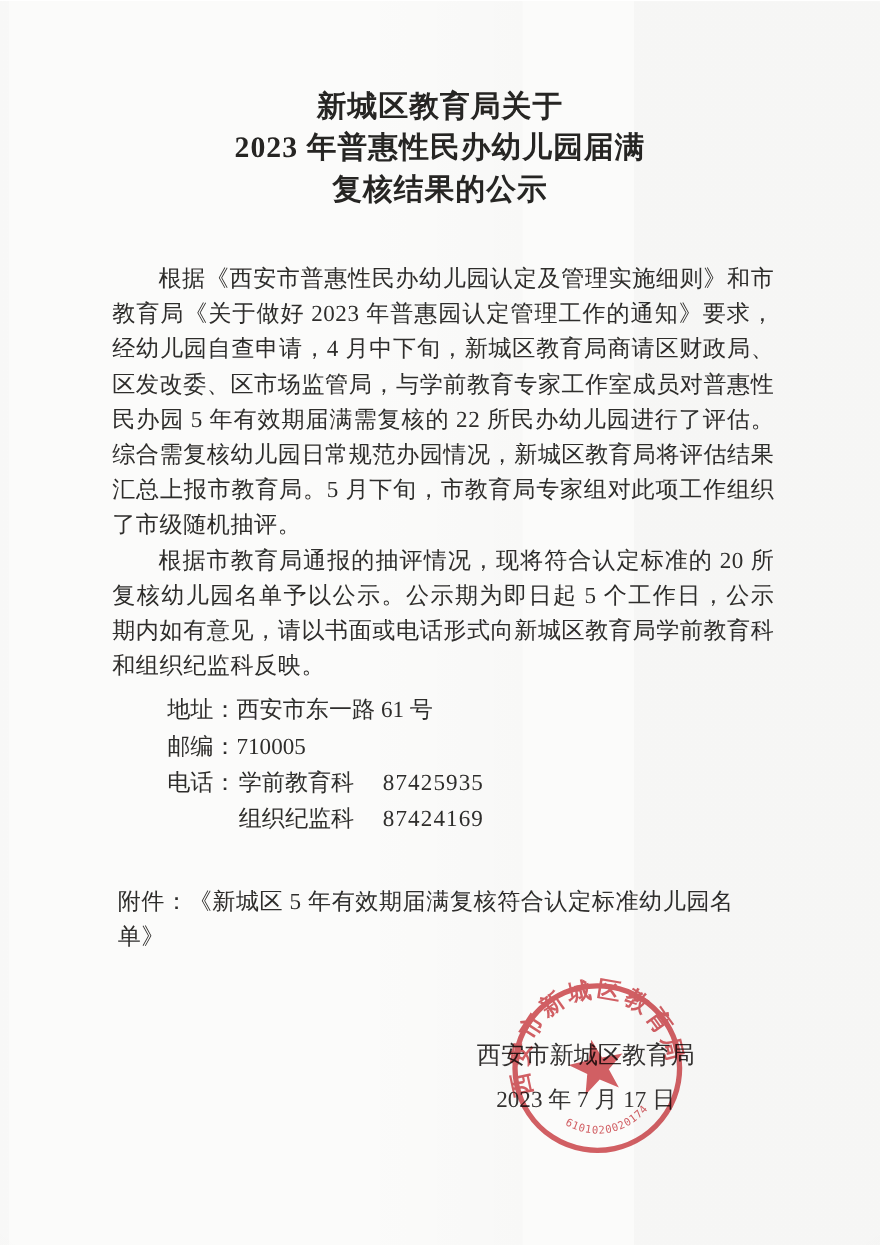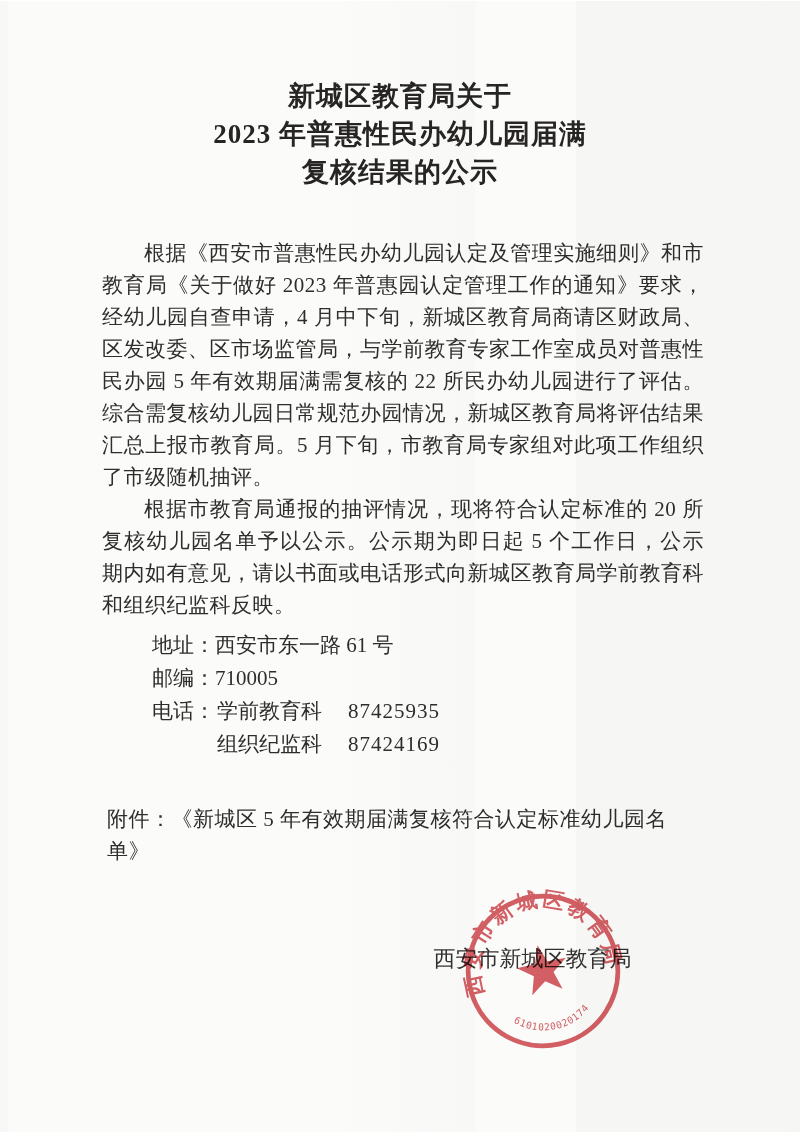--- a/index.html
+++ b/index.html
@@ -114,20 +114,21 @@
       <div class="contact-line indent2">
         <span class="dept">组织纪监科</span><span class="num">87424169</span>
       </div>
     </div>
 
     <p class="attachment">附件：《新城区 5 年有效期届满复核符合认定标准幼儿园名单》</p>
   </main>
 
   <div class="signature">
     <div class="sig-org">西安市新城区教育局</div>
+    <div class="sig-date">2023 年 7 月 17 日</div>
   </div>
 
   <svg class="seal" viewBox="0 0 200 200" xmlns="http://www.w3.org/2000/svg" aria-hidden="true">
     <defs>
       <path id="seal-arc-top" d="M 35,130 A 72,72 0 1 1 165,130" fill="none"></path>
       <path id="seal-arc-bottom" d="M 47,141 A 66,66 0 0 0 153,141" fill="none"></path>
     </defs>
     <circle class="seal-ring" cx="100" cy="100" r="85"></circle>
     <polygon class="seal-fill" points="100,70 107.1,90.3 128.5,90.7 111.4,103.7 117.6,124.3 100,112 82.4,124.3 88.6,103.7 71.5,90.7 92.9,90.3"></polygon>
     <text class="seal-fill seal-arc">

